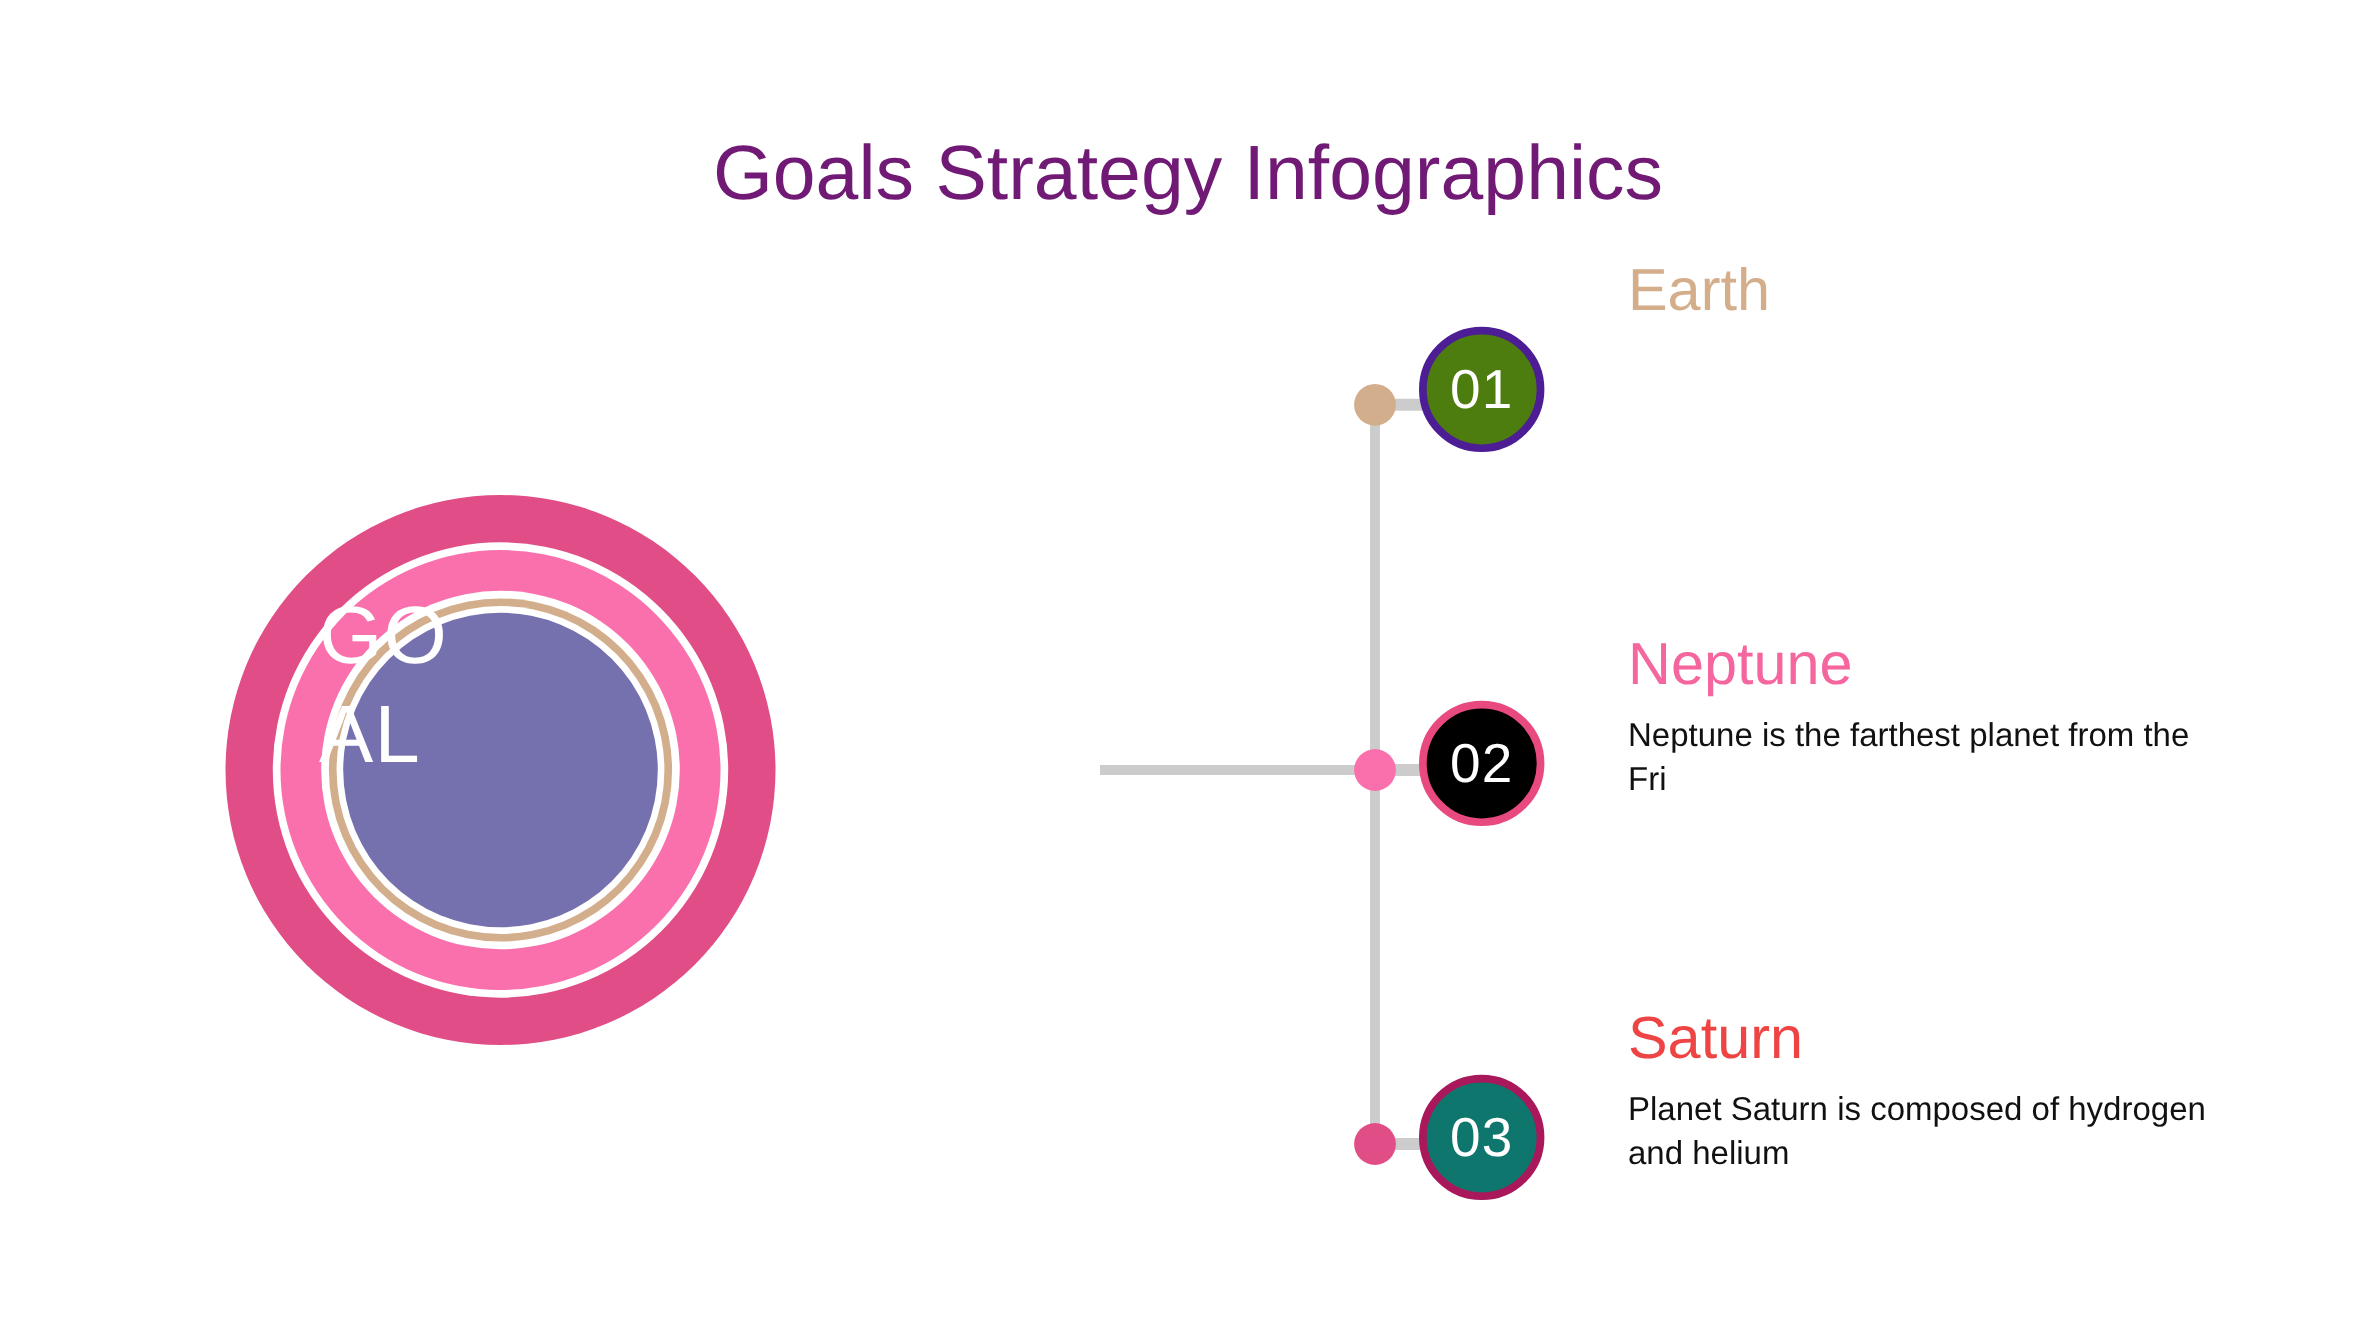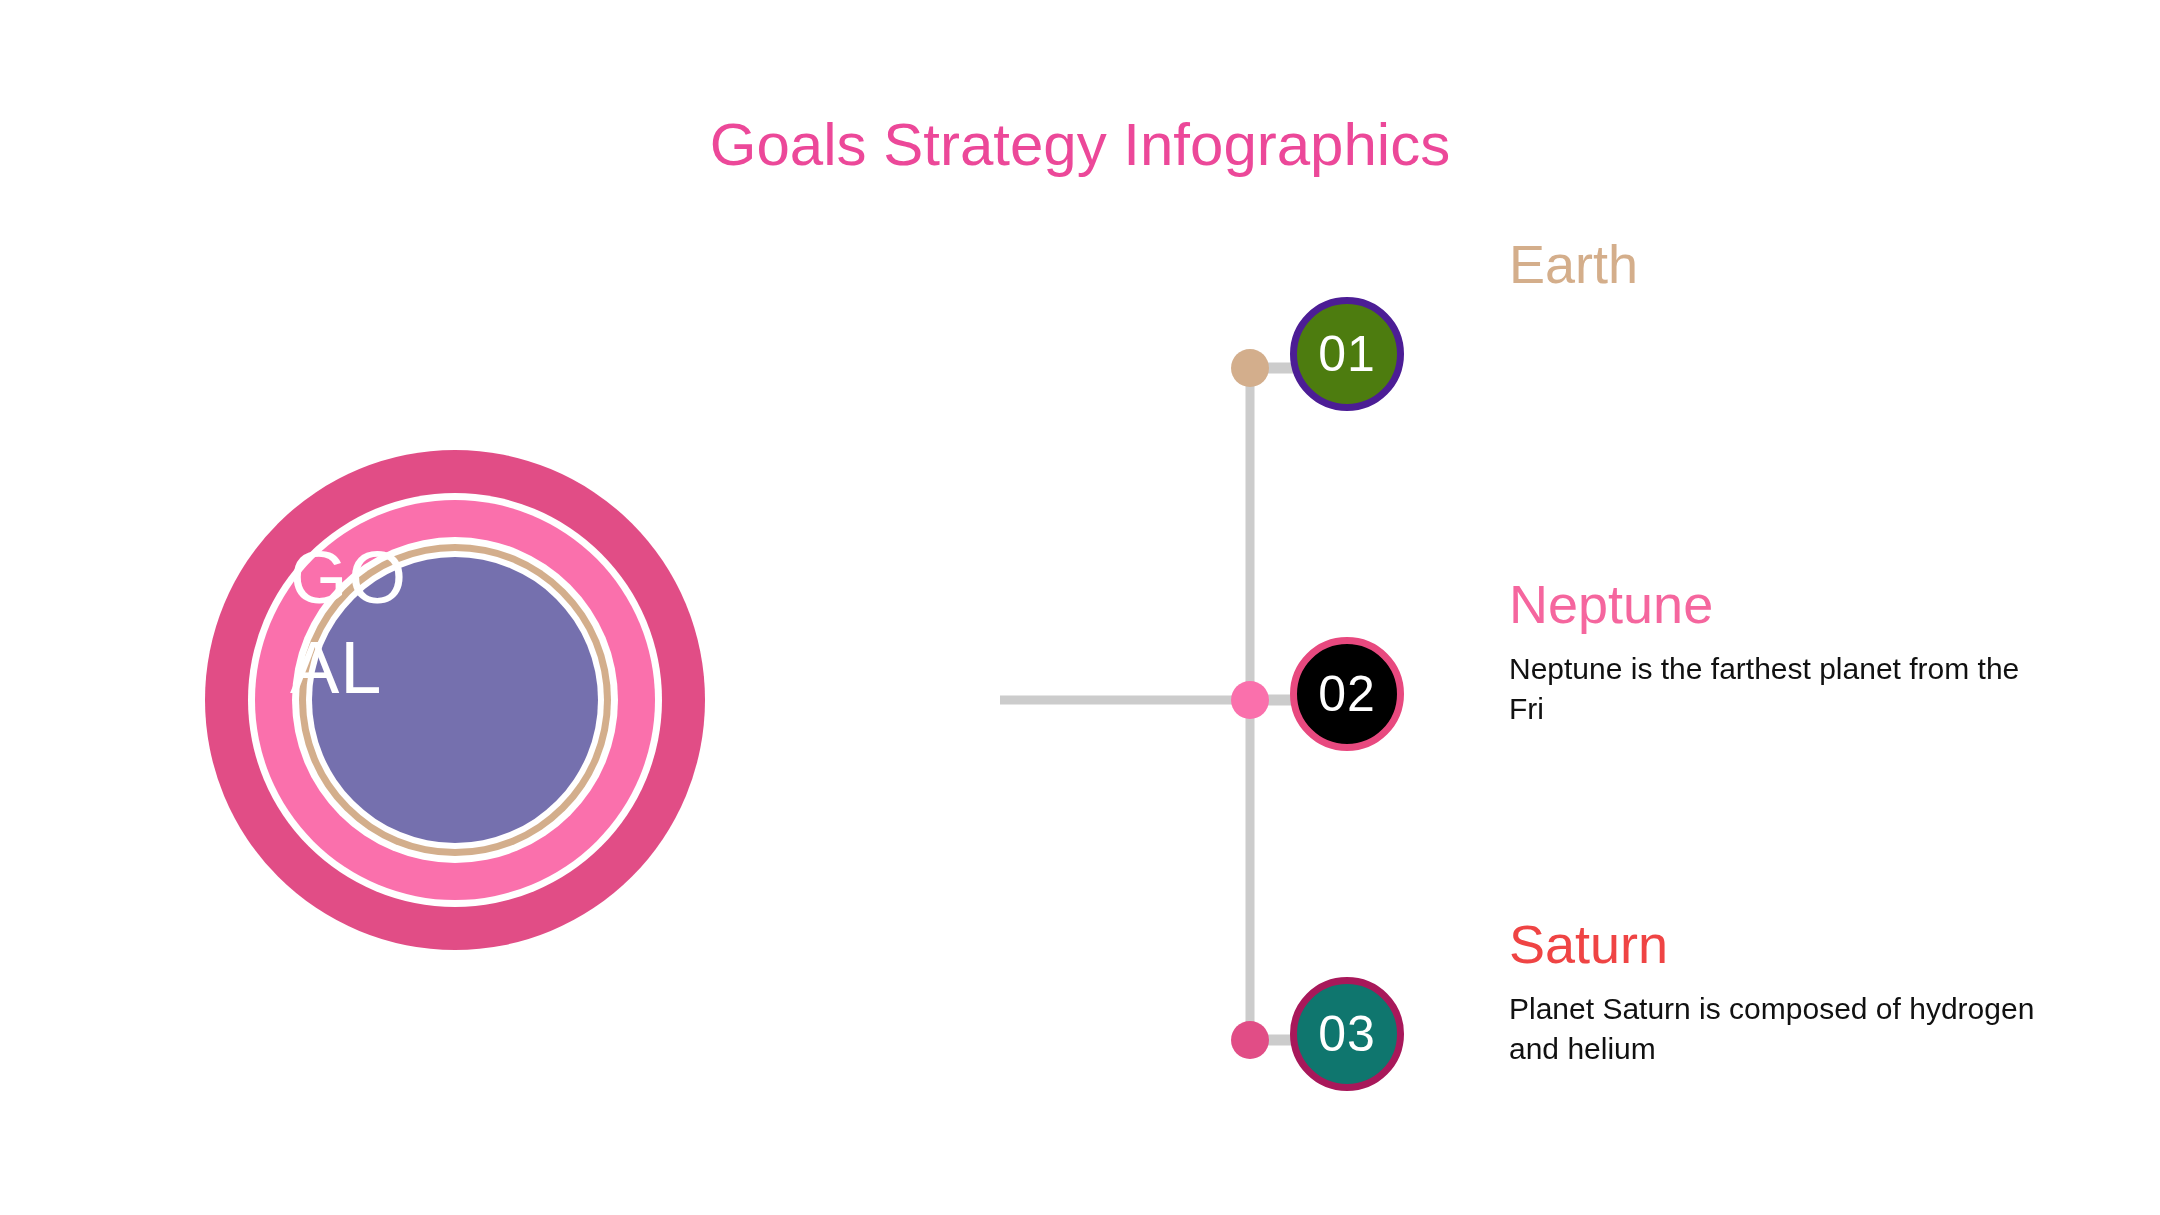--- a/index.html
+++ b/index.html
@@ -21,23 +21,23 @@
     background: #ffffff;
   }
 
   
   #page-title {
     position: absolute;
     top: 72px;
     left: 0;
     width: 2160px;
     text-align: center;
-    font-size: 60px;
+    font-size: 70px;
     font-weight: 400;
-    color: #ec4899;
+    color: #701a75;
     letter-spacing: 0px;
     line-height: 1.1;
     white-space: nowrap;
   }
 
   
   #goal-rings {
     position: absolute;
     left: 205px;
     top: 313px;
@@ -94,21 +94,20 @@
     color: #ffffff;
     font-size: 50px;
     font-weight: 400;
     letter-spacing: 1px;
   }
   .item-text {
     position: absolute;
     left: 190px;
     top: -62px;
     width: 530px;
-    margin-left: 29px;
   }
   .item-heading {
     font-size: 54px;
     font-weight: 400;
     line-height: 1.08;
     margin: 0 0 16px 0;
     white-space: nowrap;
   }
   .item-desc {
     font-size: 30px;

